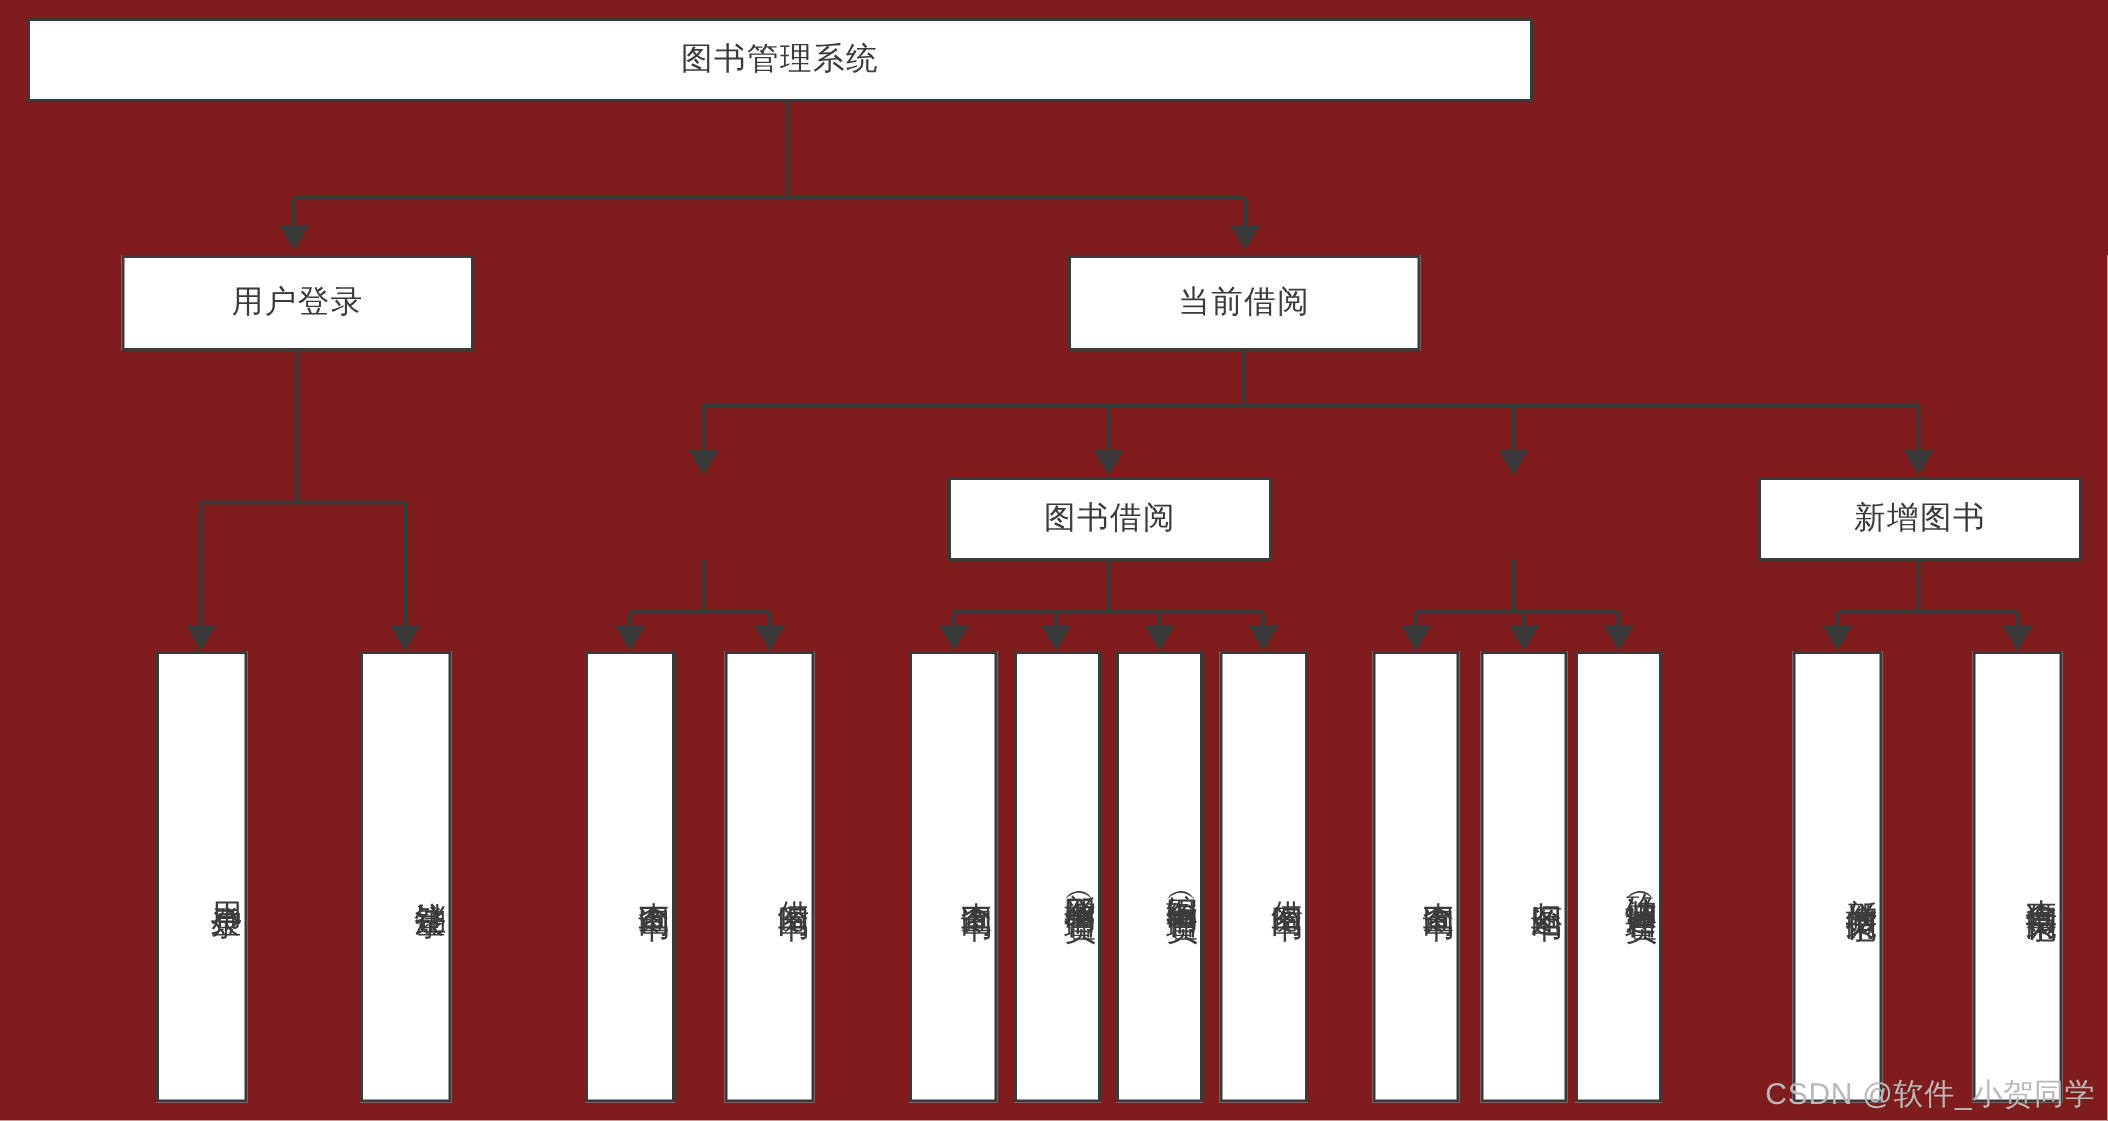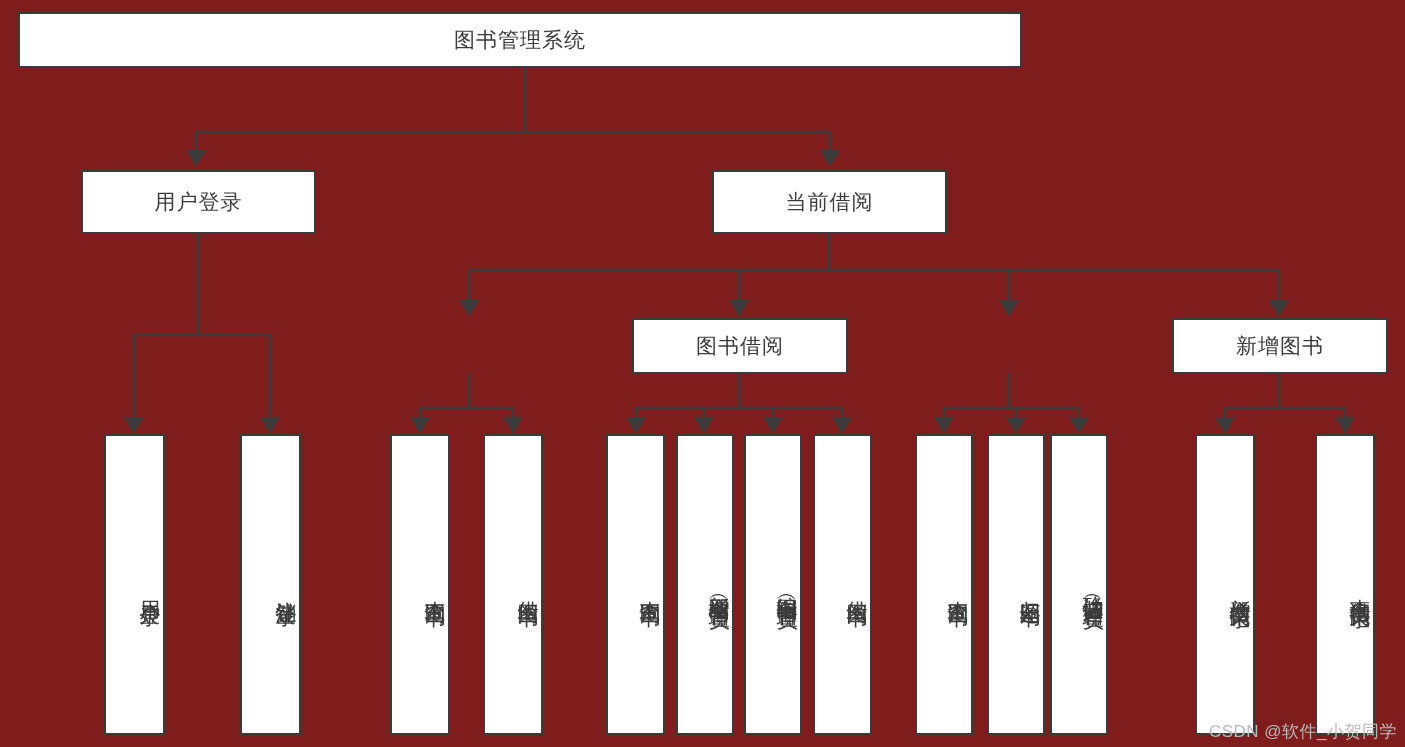--- a/index.html
+++ b/index.html
@@ -58,21 +58,21 @@
     display: block;
   }
   .node-label {
     display: block;
     white-space: pre-wrap;
   }
   #watermark {
     position: absolute;
     right: 8px;
     bottom: 4px;
-    font-size: 17px;
+    font-size: 20px;
     color: #b9b9b9;
     letter-spacing: 0.5px;
     z-index: 3;
     user-select: none;
   }
 </style>
 </head>
 <body>
 
 <div id="diagram-root">

